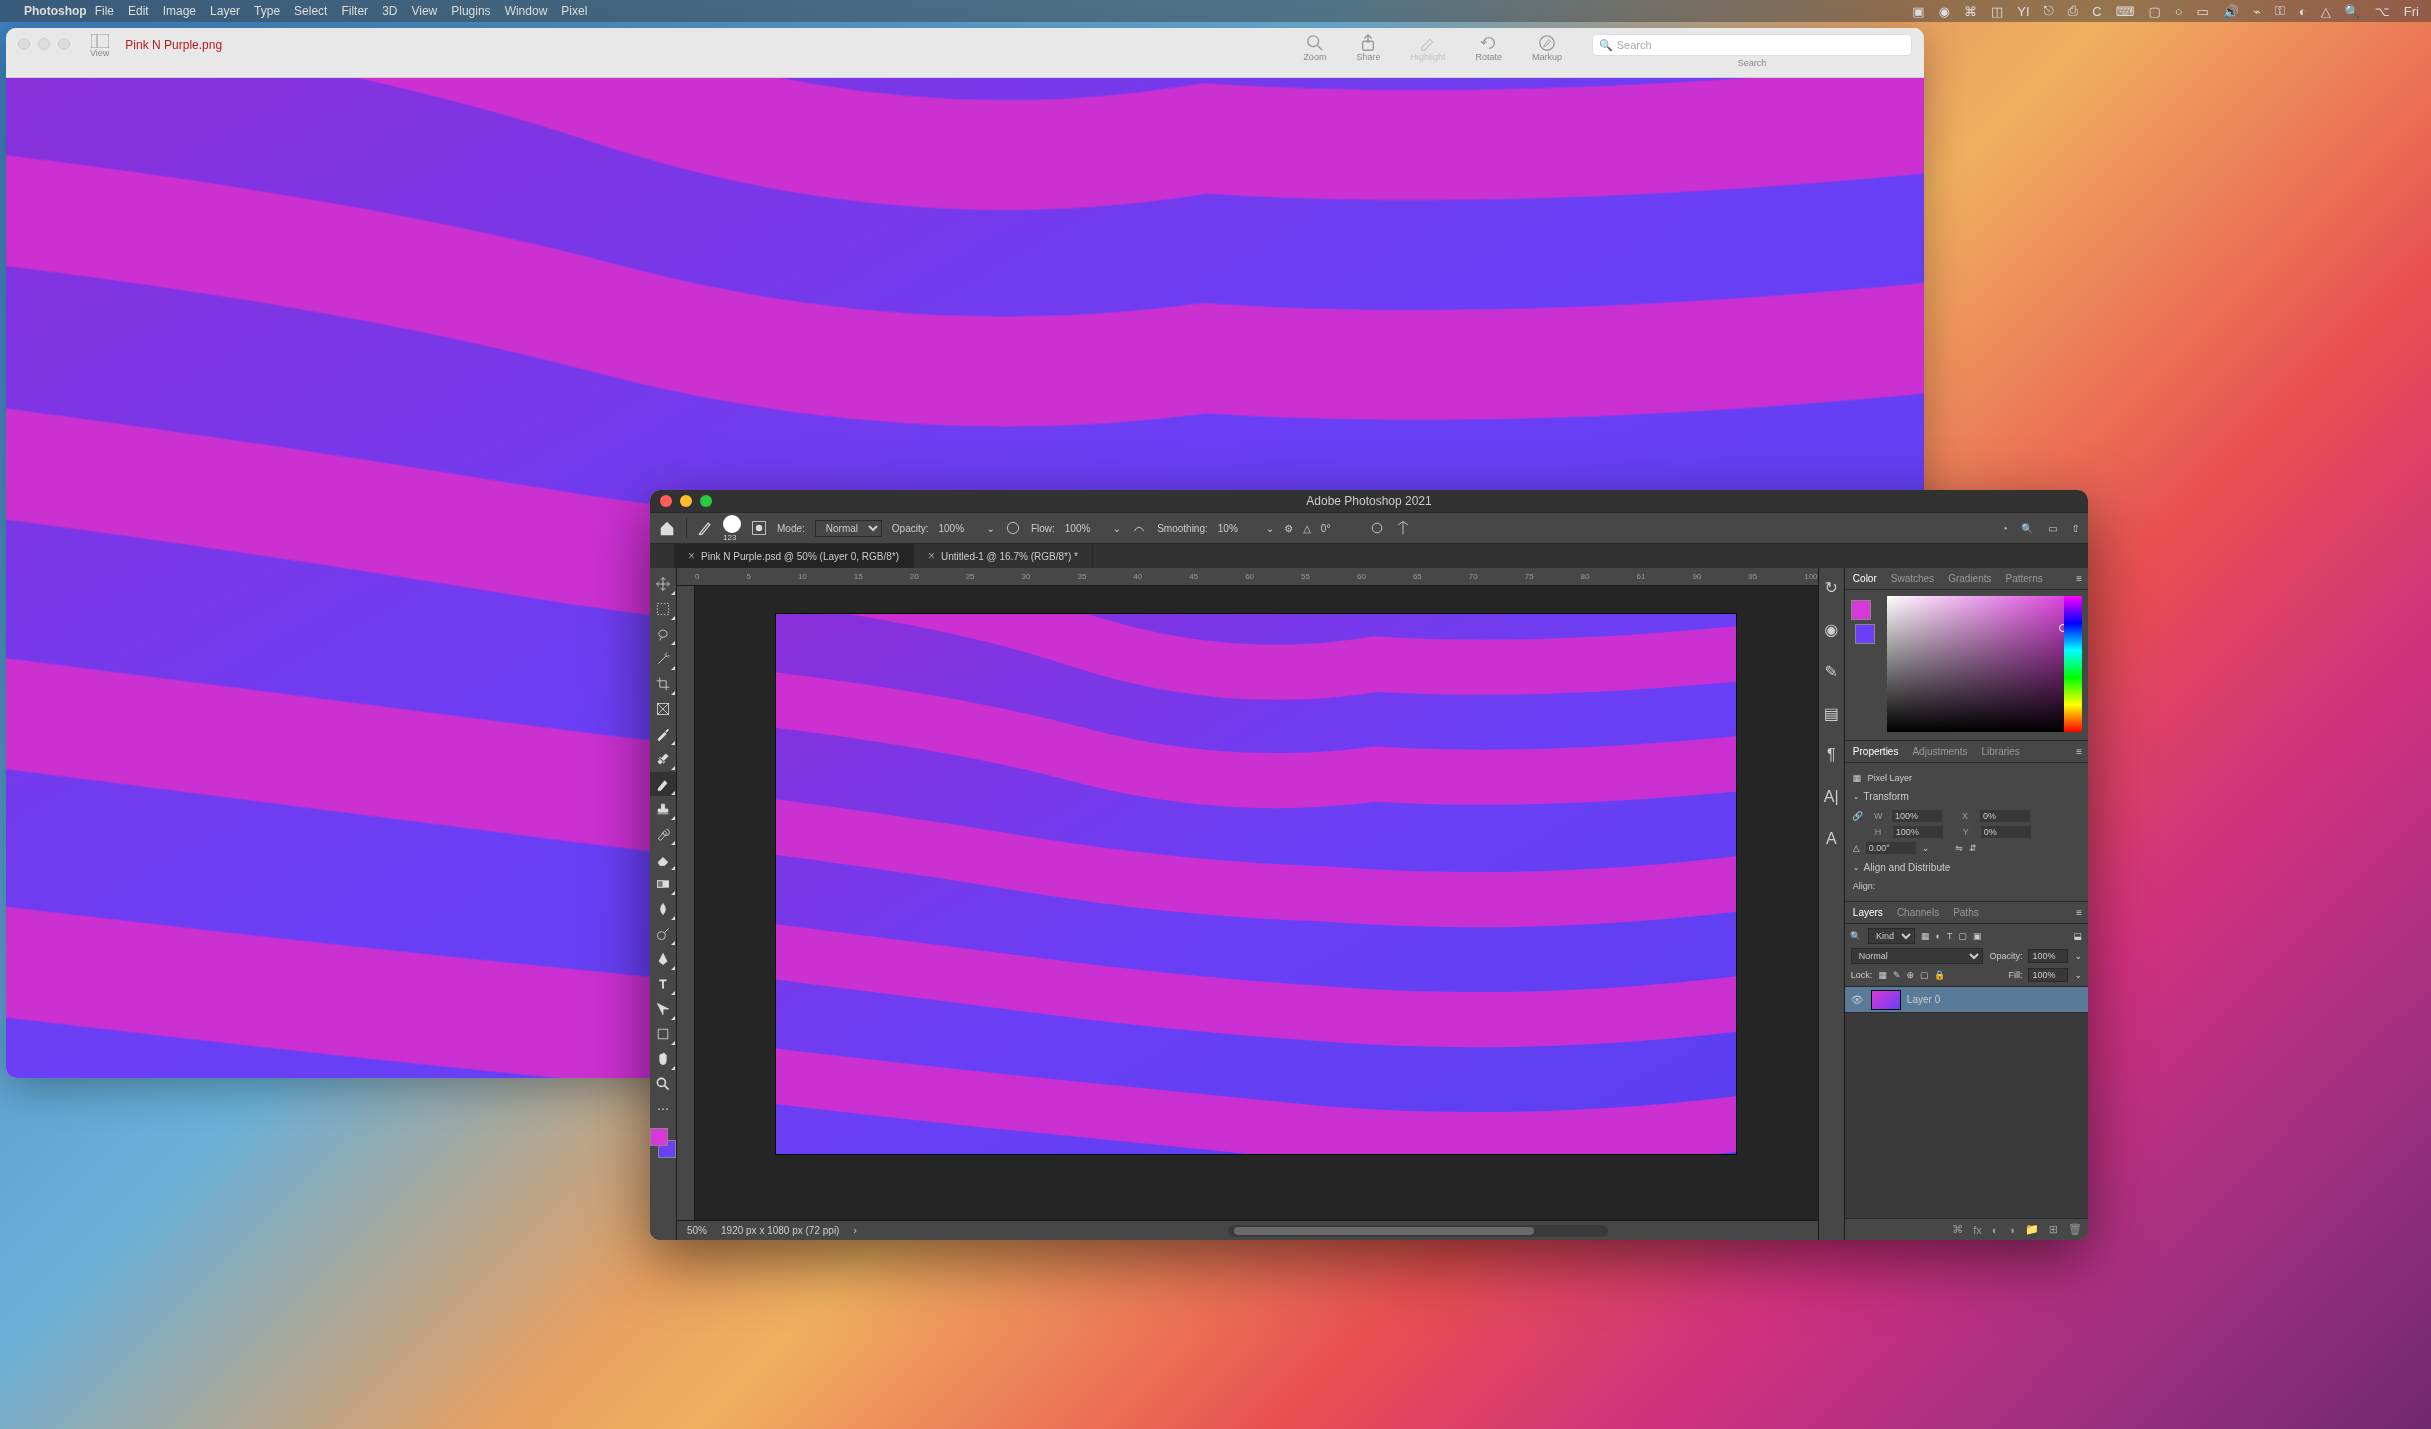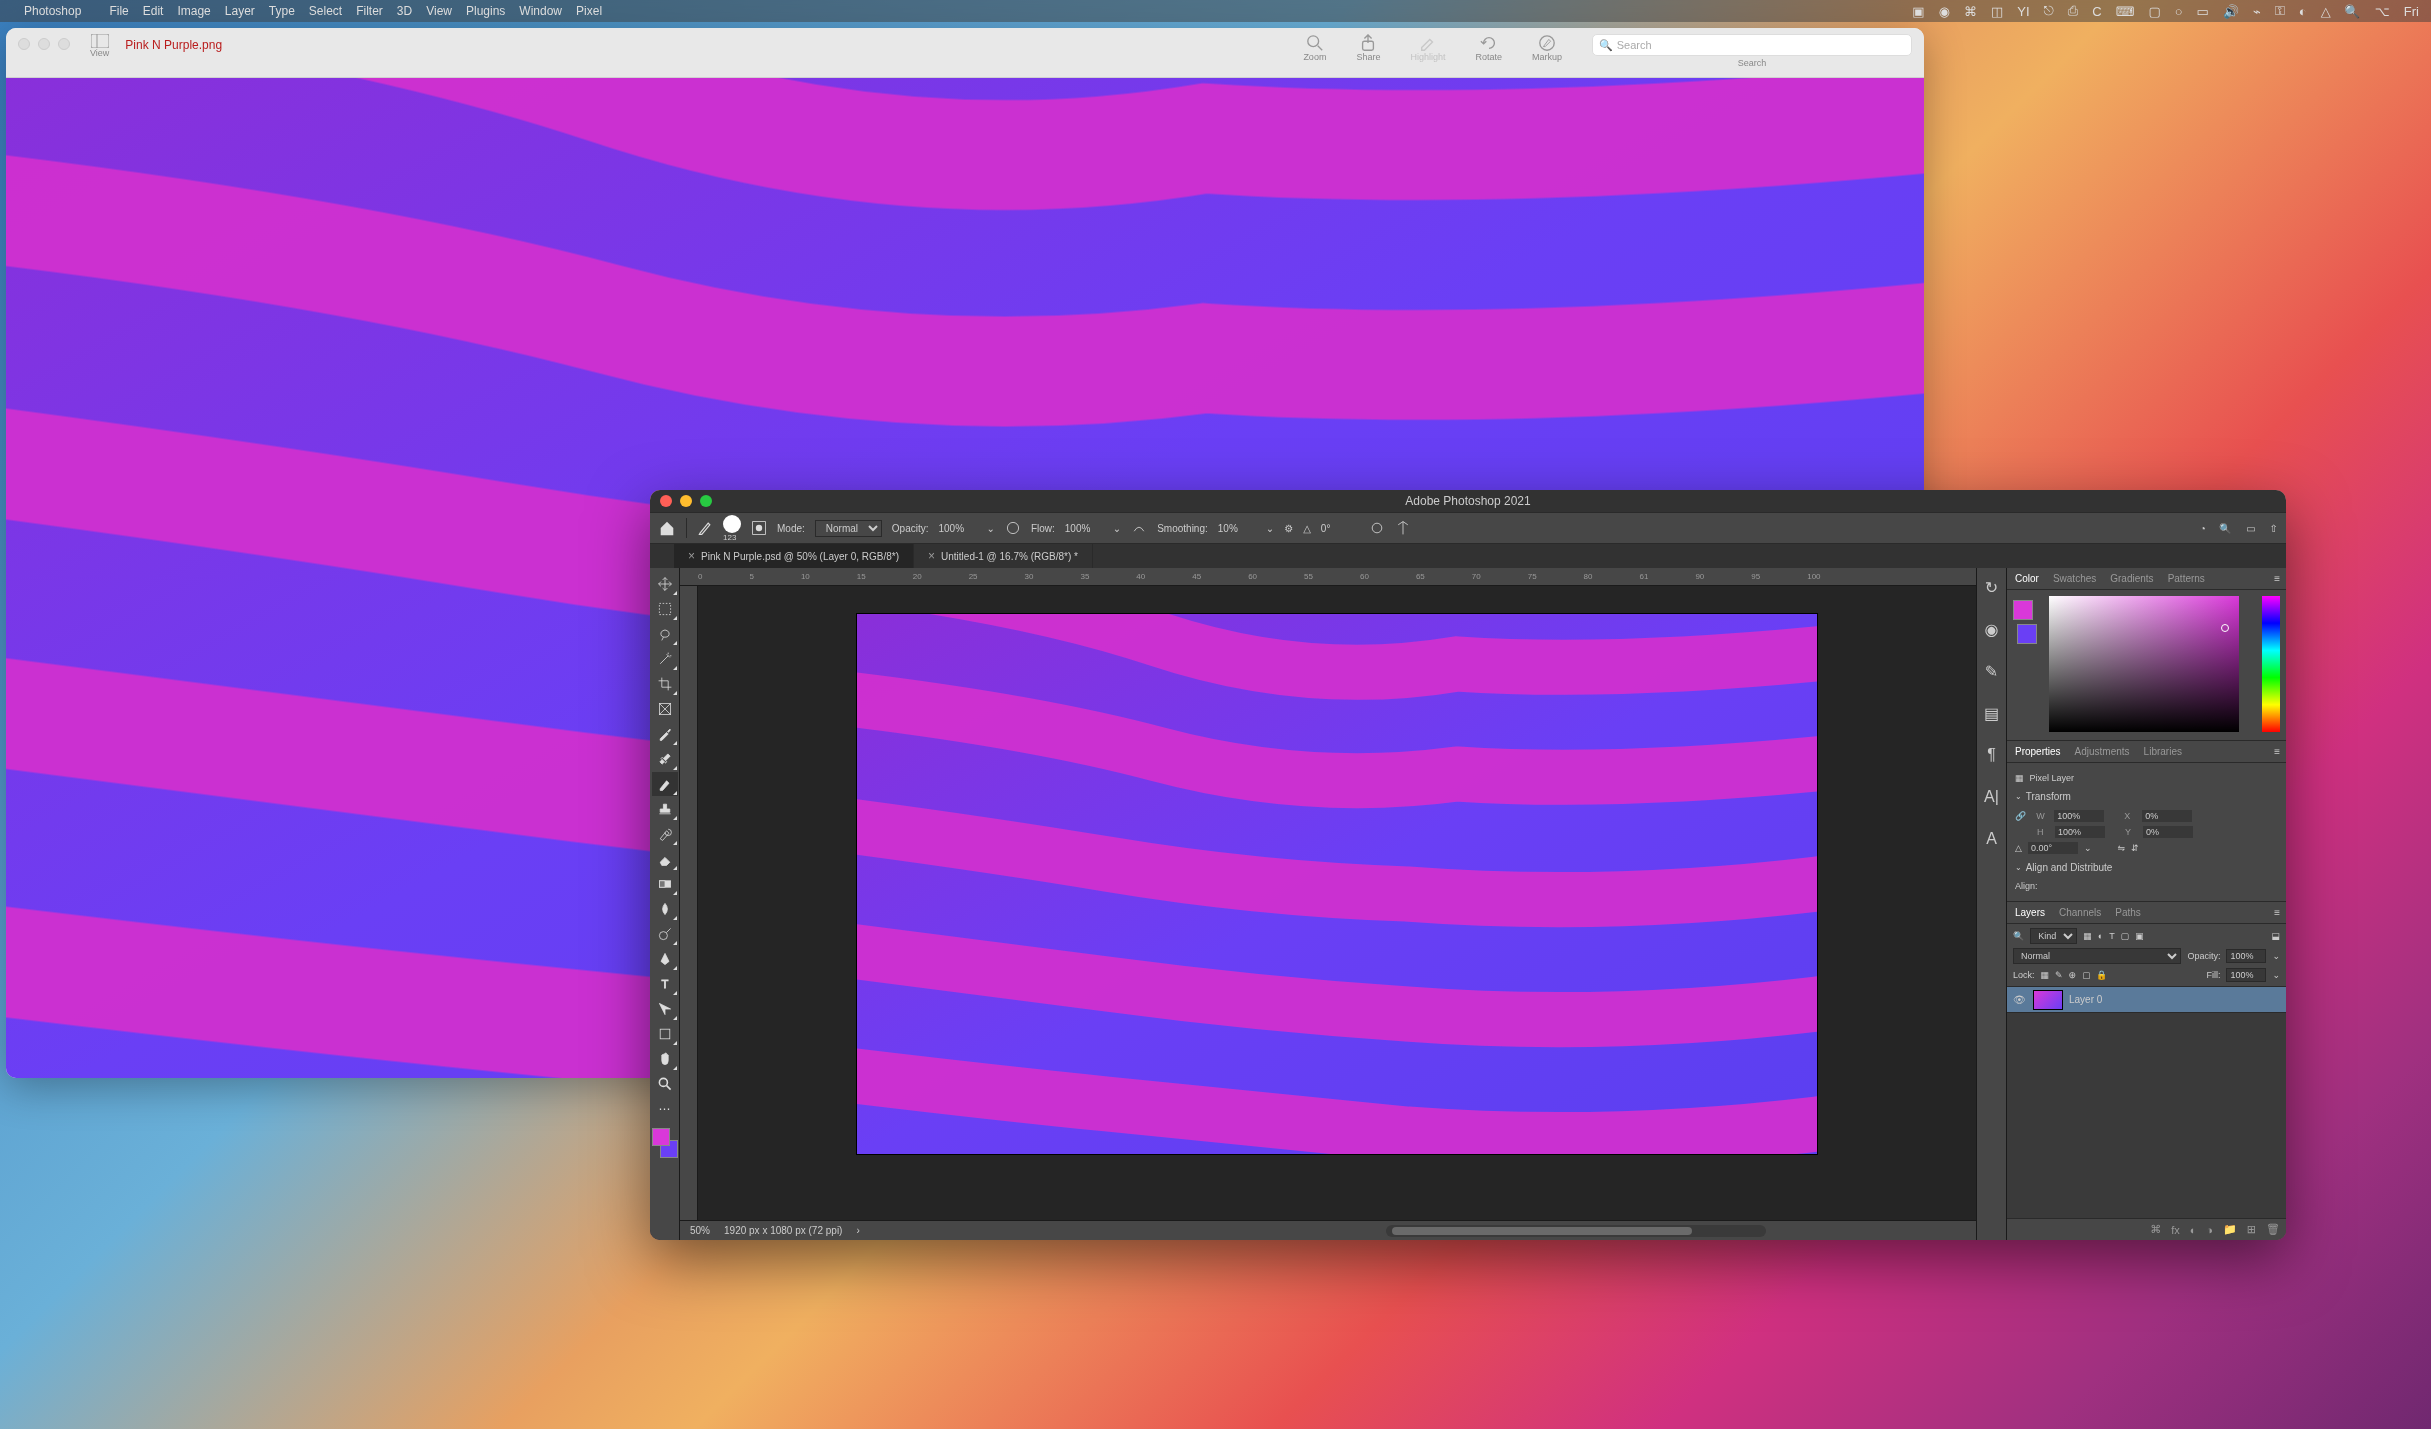--- a/index.html
+++ b/index.html
@@ -1,40 +1,40 @@
 <!DOCTYPE html>
 <html><head>
 <meta charset="utf-8">
 <style>
 * { margin: 0; padding: 0; box-sizing: border-box; font-family: -apple-system, BlinkMacSystemFont, "Helvetica Neue", sans-serif; }
 body { width: 2431px; height: 1429px; overflow: hidden; position: relative; background: linear-gradient(135deg, #3a7fbf 0%, #4a90c2 15%, #5ba0d0 25%, #6ab0d8 35%, #e8a060 50%, #f0b060 55%, #e85050 70%, #d03080 80%, #a03080 90%, #702870 100%); }
 
 
 .menubar { position: absolute; top: 0; left: 0; right: 0; height: 22px; background: rgba(60,60,60,0.5); backdrop-filter: blur(20px); display: flex; align-items: center; padding: 0 12px; color: #ddd; font-size: 12px; z-index: 1000; }
 .menubar .apple { margin-right: 12px; }
-.menubar .app-name { font-weight: 400; margin-right: 28px; }
+.menubar .app-name { font-weight: 700; margin-right: 8px; }
 .menubar .menu-item { margin-right: 14px; cursor: default; }
 .menubar .right { margin-left: auto; display: flex; gap: 14px; align-items: center; }
 .menubar .right .icon { font-size: 13px; }
 
 
 .preview-window { position: absolute; top: 28px; left: 6px; width: 1918px; height: 1050px; background: #efefef; border-radius: 10px; box-shadow: 0 10px 40px rgba(0,0,0,0.3); overflow: hidden; z-index: 1; }
 .preview-titlebar { height: 50px; background: #e8e8e8; display: flex; align-items: flex-start; padding: 6px 12px; border-bottom: 1px solid #d0d0d0; }
 .preview-traffic { display: flex; gap: 8px; margin-top: 4px; }
 .traffic-light { width: 12px; height: 12px; border-radius: 50%; background: #ddd; border: 0.5px solid #ccc; }
 .preview-toolbar-left { margin-left: 20px; display: flex; flex-direction: column; align-items: center; font-size: 9px; color: #888; }
 .preview-title { margin-left: 16px; font-size: 12px; color: #b91c1c; margin-top: 4px; }
 .preview-toolbar-right { margin-left: auto; display: flex; gap: 30px; align-items: flex-start; }
 .preview-tool { display: flex; flex-direction: column; align-items: center; font-size: 9px; color: #888; }
 .preview-tool svg { width: 18px; height: 18px; }
 .preview-search { width: 320px; height: 22px; background: #fff; border-radius: 5px; border: 1px solid #ddd; display: flex; align-items: center; padding: 0 6px; font-size: 11px; color: #aaa; }
 .preview-canvas { width: 100%; height: calc(100% - 50px); }
 
 
-.ps-window { position: absolute; top: 490px; left: 650px; width: 1636px; height: 750px; background: #fca5a5; border-radius: 10px; box-shadow: 0 20px 60px rgba(0,0,0,0.5); overflow: hidden; z-index: 10; display: flex; flex-direction: column; }
+.ps-window { position: absolute; top: 490px; left: 650px; width: 1438px; height: 750px; background: #fca5a5; border-radius: 10px; box-shadow: 0 20px 60px rgba(0,0,0,0.5); overflow: hidden; z-index: 10; display: flex; flex-direction: column; }
 .ps-titlebar { height: 22px; background: #323232; display: flex; align-items: center; padding: 0 10px; position: relative; }
 .ps-traffic { display: flex; gap: 8px; }
 .ps-traffic .tl-red { width: 12px; height: 12px; border-radius: 50%; background: #ff5f57; }
 .ps-traffic .tl-yellow { width: 12px; height: 12px; border-radius: 50%; background: #ffbd2e; }
 .ps-traffic .tl-green { width: 12px; height: 12px; border-radius: 50%; background: #28ca42; }
 .ps-title { position: absolute; left: 50%; transform: translateX(-50%); color: #ccc; font-size: 12px; }
 
 .ps-options { height: 32px; background: #474747; border-top: 1px solid #2a2a2a; border-bottom: 1px solid #2a2a2a; display: flex; align-items: center; padding: 0 8px; gap: 10px; color: #ccc; font-size: 10px; }
 .ps-options .home-icon svg { width: 18px; height: 18px; fill: #ddd; }
 .ps-options .sep { width: 1px; height: 20px; background: #2a2a2a; }

